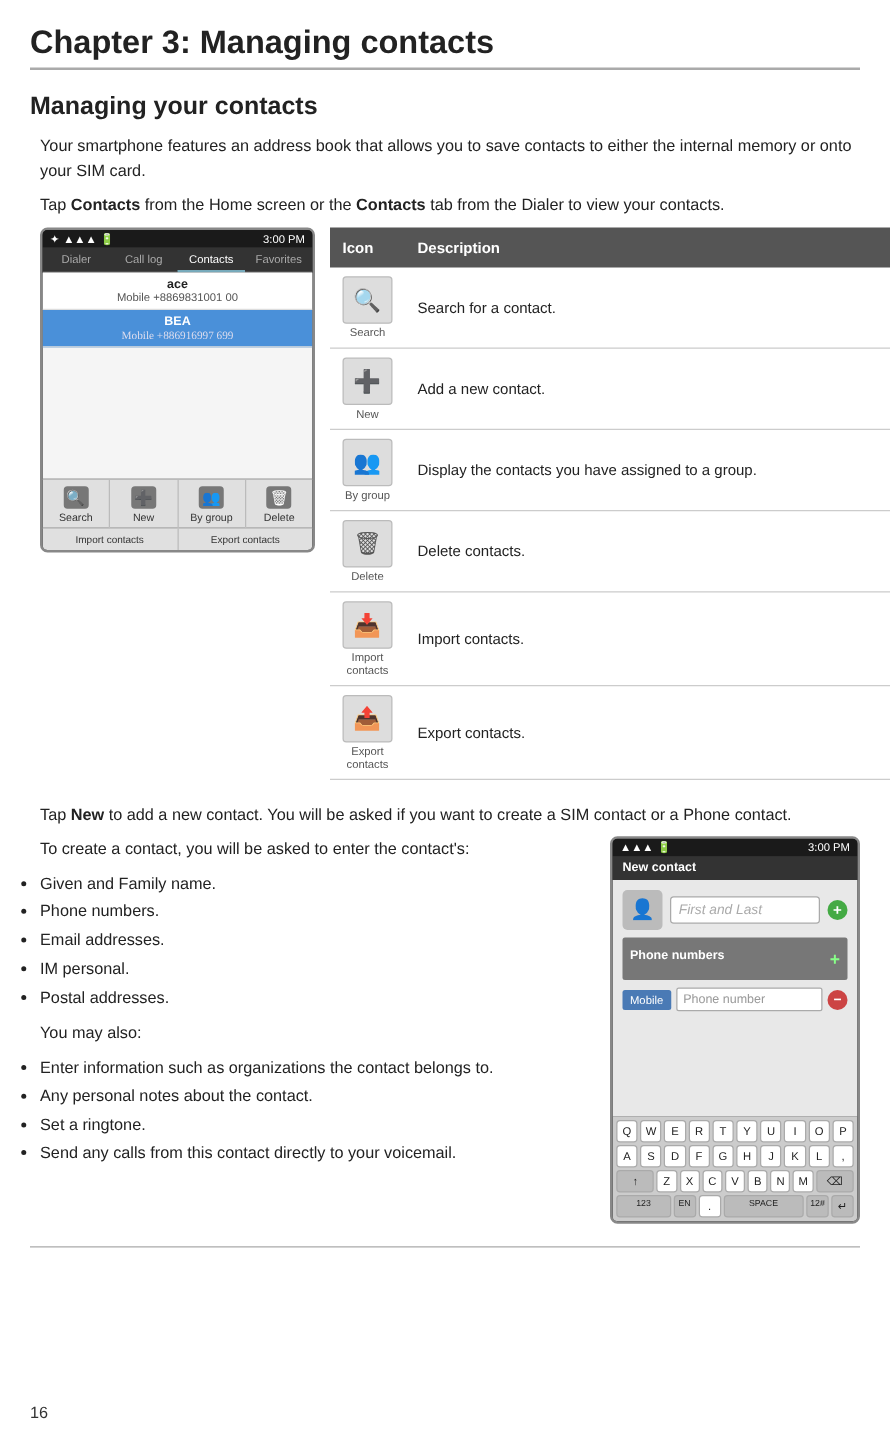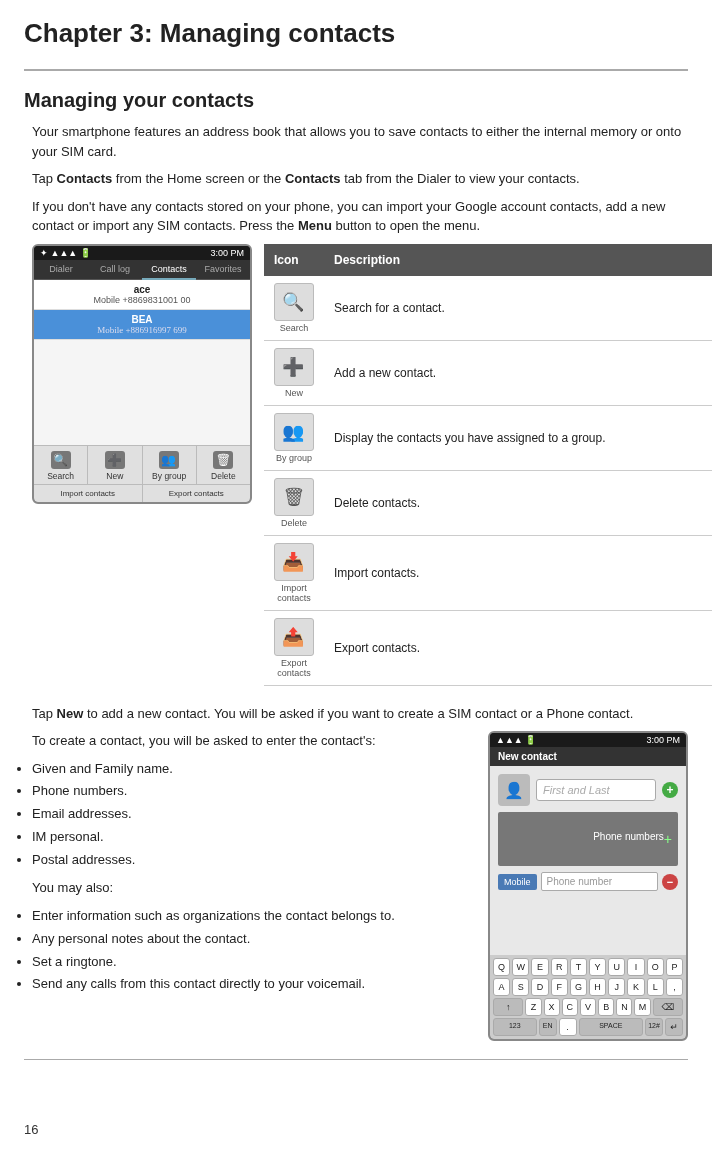--- a/index.html
+++ b/index.html
@@ -9,21 +9,21 @@
       color: #222;
       background: #fff;
       width: 712px;
       min-height: 1151px;
       padding: 18px 24px 24px 24px;
     }
     h1.chapter-title {
       font-size: 26px;
       font-weight: bold;
       border-bottom: 2px solid #aaa;
-      padding-bottom: 20px;
+      padding-bottom: 5px;
       margin-bottom: 18px;
     }
     h2.section-title {
       font-size: 20px;
       font-weight: bold;
       margin-bottom: 10px;
     }
     .section-body {
       padding-left: 8px;
     }
@@ -256,24 +256,25 @@
       border-radius: 3px;
       padding: 4px 6px;
       font-size: 11px;
       color: #aaa;
       font-style: italic;
     }
     .nc-section-header {
       background: #777;
       color: #fff;
       font-size: 10px;
-      padding: 19px 6px;
+      padding: 9px 6px;
       border-radius: 2px;
       display: flex;
-      justify-content: flex-end;
+      justify-content: space-between;
+      font-weight: bold;
     }
     .nc-phone-row {
       display: flex;
       align-items: center;
       gap: 4px;
     }
     .nc-type-btn {
       background: #4a7ab5;
       color: #fff;
       font-size: 9px;
@@ -344,21 +345,20 @@
 </head>
 <body>
 
 <h1 class="chapter-title">Chapter 3: Managing contacts</h1>
 
 <h2 class="section-title">Managing your contacts</h2>
 
 <div class="section-body">
   <p>Your smartphone features an address book that allows you to save contacts to either the internal memory or onto your SIM card.</p>
   <p>Tap <span class="bold">Contacts</span> from the Home screen or the <span class="bold">Contacts</span> tab from the Dialer to view your contacts.</p>
-  <p>If you don't have any contacts stored on your phone, you can import your Google account contacts, add a new contact or import any SIM contacts. Press the <span class="bold">Menu</span> button to open the menu.</p>
 
   <div class="contacts-table-area">
 
     <div class="phone-screenshot">
       <div class="phone-statusbar">
         <div class="phone-statusbar-icons">
           <span>✦</span>
           <span>▲▲▲</span>
           <span>🔋</span>
         </div>

